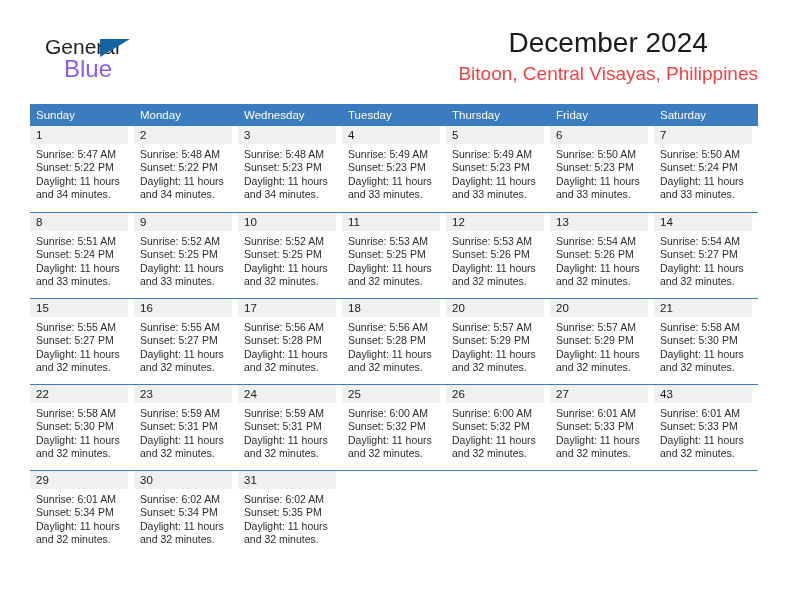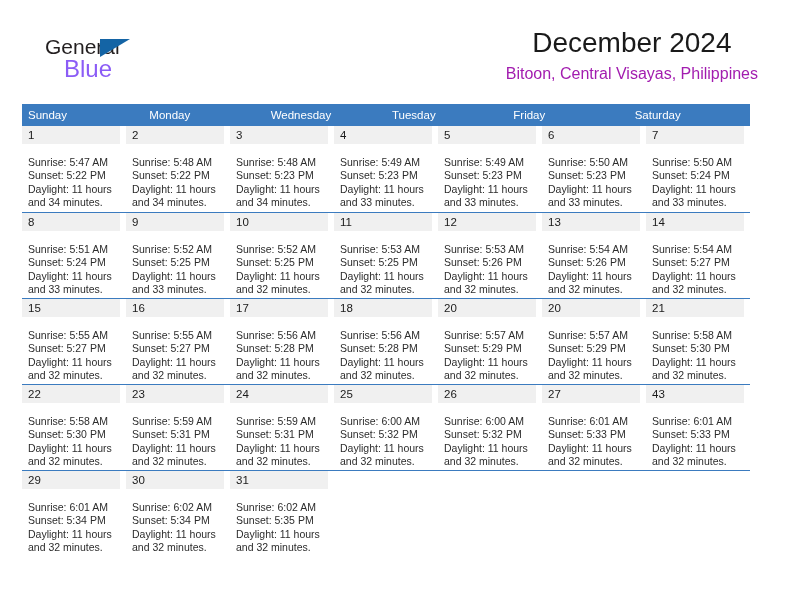--- a/index.html
+++ b/index.html
@@ -80,30 +80,30 @@
   .cal-title {
     font-size: 28px;
     color: #1a1a1a;
     font-weight: normal;
     line-height: 34px;
     white-space: nowrap;
     text-align: center;
   }
   .cal-subtitle {
     margin-top: 5px;
-    font-size: 16px;
-    color: #a21caf;
+    font-size: 19px;
+    color: #ef4444;
     line-height: 18px;
     white-space: nowrap;
   }
 
   
   .calendar {
     position: absolute;
-    left: 22px;
+    left: 30px;
     top: 104px;
     width: 728px;
   }
 
   .weekday-head {
     display: flex;
     width: 100%;
     background: #3b7bbf;
     height: 22px;
   }
@@ -144,21 +144,21 @@
     color: #1a1a1a;
     line-height: 18px;
     padding-left: 6px;
     box-sizing: border-box;
   }
   .day-cell.empty .day-number {
     background: transparent;
   }
 
   .day-body {
-    padding: 12px 0 0 6px;
+    padding: 4px 0 0 6px;
   }
   .day-line {
     font-size: 10.5px;
     color: #2c2c2c;
     line-height: 13.4px;
     white-space: nowrap;
   }
 </style>
 </head>
 <body>
@@ -182,20 +182,21 @@
 
   </div>
 
   <div class="calendar">
 
     <div class="weekday-head">
       <div class="weekday-cell">Sunday</div>
       <div class="weekday-cell">Monday</div>
       <div class="weekday-cell">Wednesday</div>
       <div class="weekday-cell">Tuesday</div>
+      <div class="weekday-cell">Thursday</div>
       <div class="weekday-cell">Friday</div>
       <div class="weekday-cell">Saturday</div>
     </div>
 
     <div id="weeks-container">
         <div class="week-row first">
           <div class="day-cell">
             <div class="day-number">1</div>
             <div class="day-body">
               <div class="day-line">Sunrise: 5:47 AM</div>

